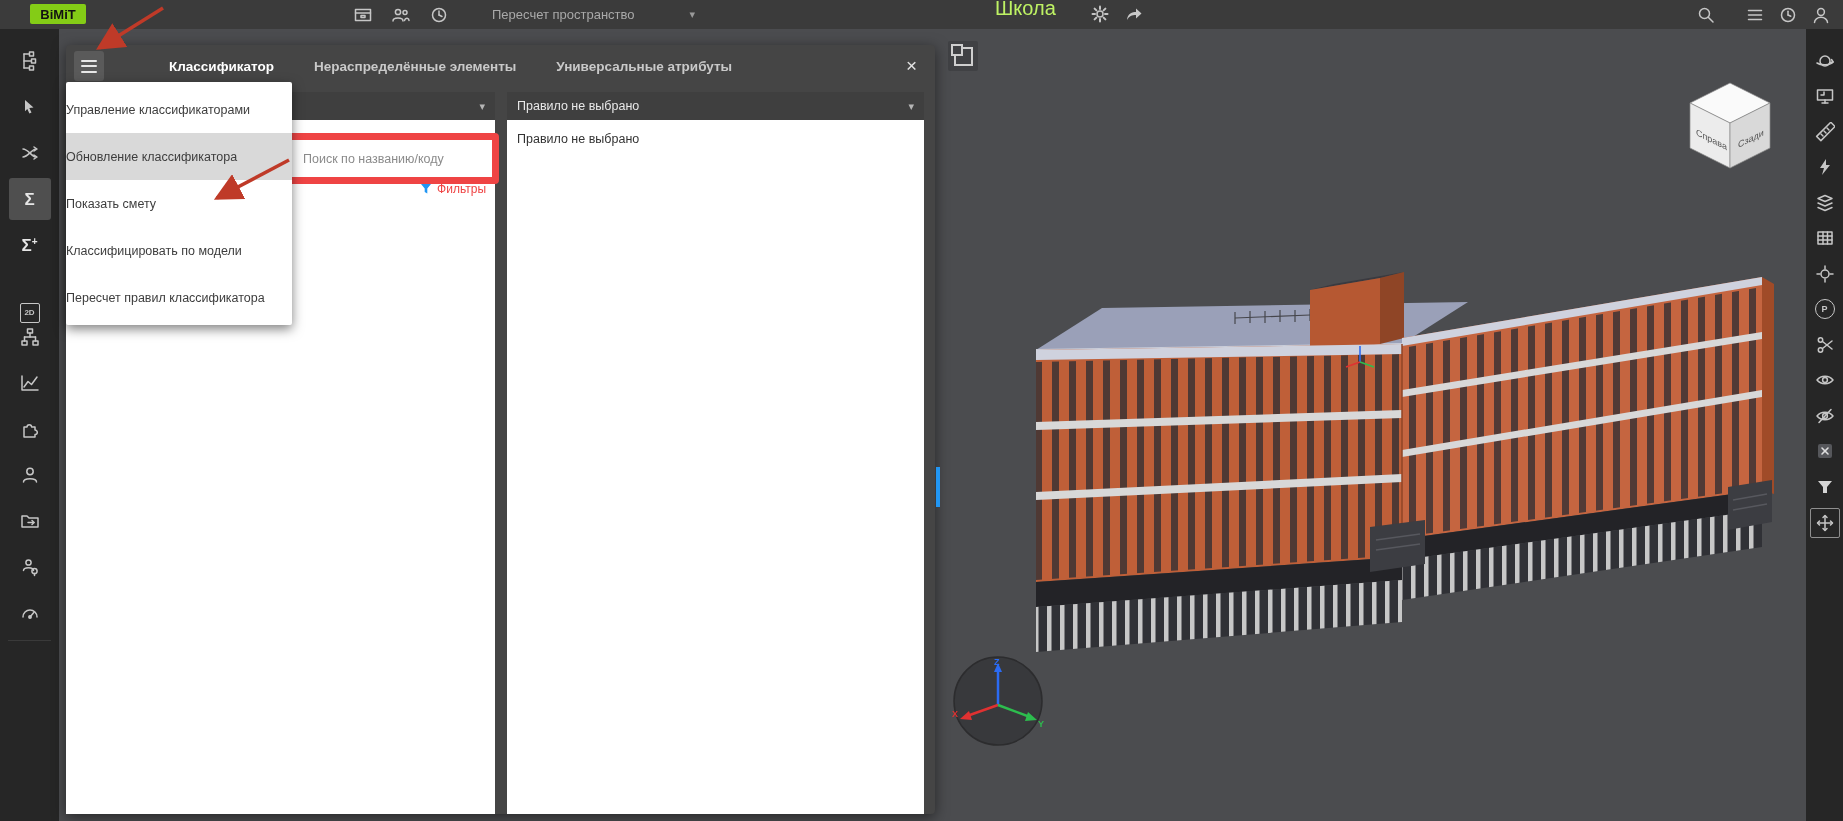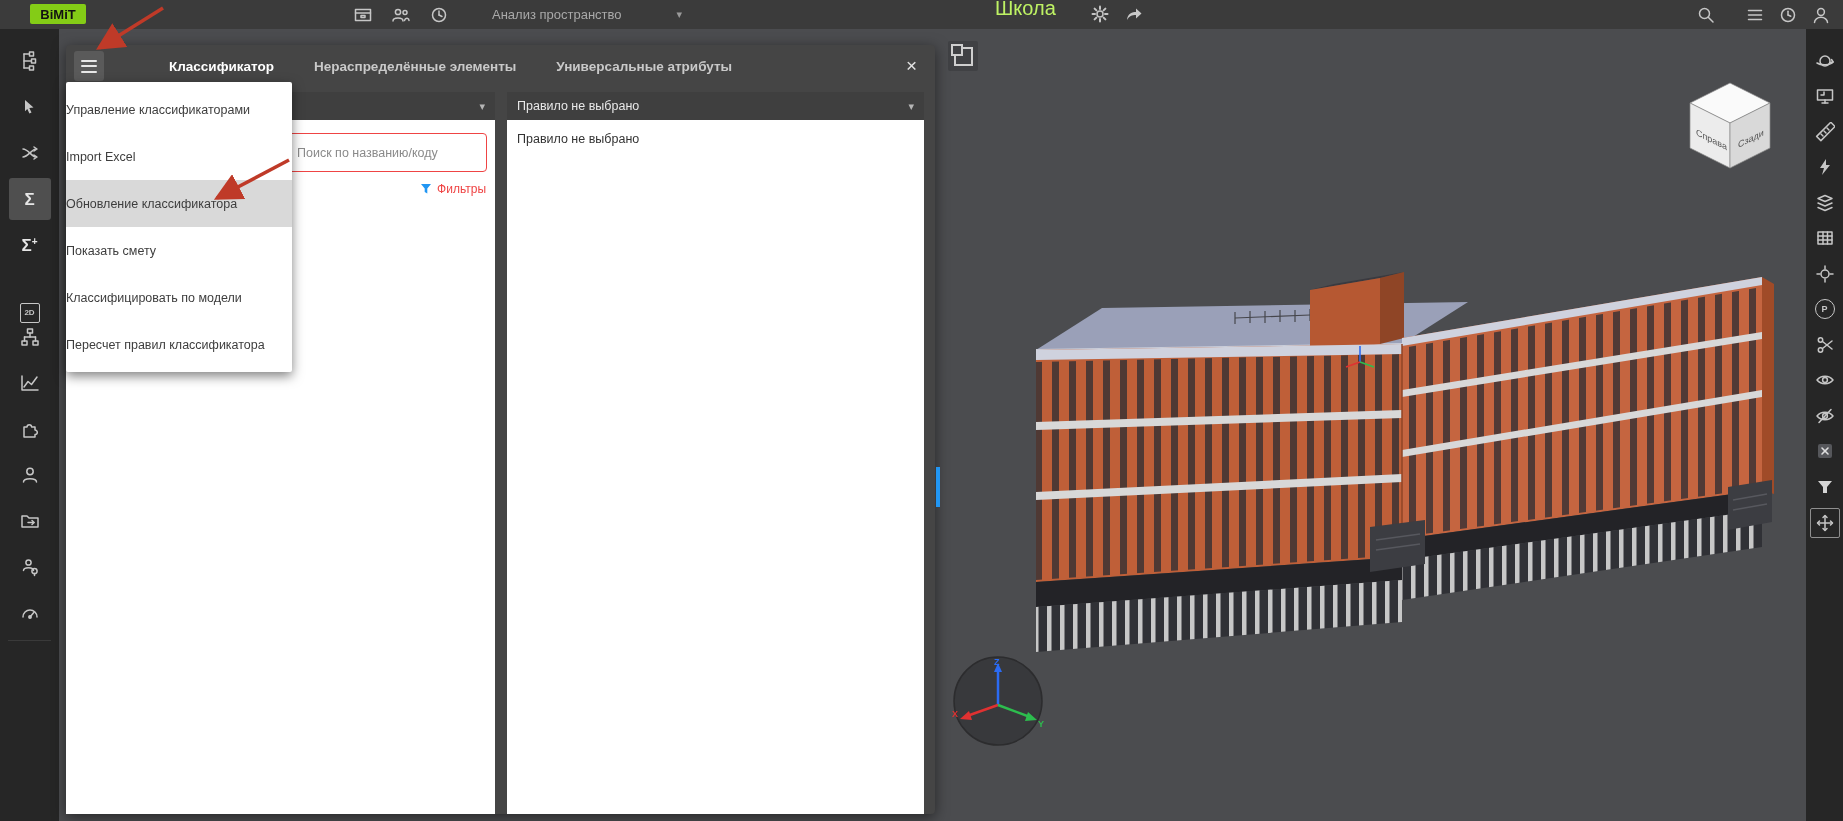--- a/index.html
+++ b/index.html
@@ -64,21 +64,21 @@
   .close-btn{position:absolute;right:18px;top:9px;font-size:19px;color:#e3e3e3;cursor:pointer;line-height:24px;}
 
   .subpanels{position:absolute;left:0;right:11px;top:47px;bottom:0;display:flex;gap:12px;}
   .subpanel{display:flex;flex-direction:column;min-width:0;}
   .subpanel.sp-left{width:429px;flex:none;}
   .subpanel.sp-right{flex:1;}
   .sp-header{height:28px;background:#3f3f3f;color:#e8e8e8;font-size:12.5px;display:flex;align-items:center;
              justify-content:space-between;padding:0 10px;cursor:pointer;}
   .sp-header .caret{color:#b5b5b5;font-size:11px;}
   .sp-body{flex:1;background:#ffffff;position:relative;}
-  .search-input{position:absolute;left:219px;top:13px;width:178px;height:37px;border:1px solid #ef4444;border-radius:4px;
+  .search-input{position:absolute;left:219px;top:13px;width:178px;height:37px;border:7px solid #ef4444;border-radius:4px;
                 padding:0 11px;font-size:12.5px;color:#444;outline:none;font-family:"Liberation Sans",sans-serif;}
   .search-input::placeholder{color:#8a8a8a;}
   .filters{position:absolute;right:9px;top:62px;display:flex;align-items:center;gap:5px;color:#ef4444;
            font-size:12px;cursor:pointer;}
   .rule-empty{position:absolute;left:10px;top:12px;font-size:12.5px;color:#333;}
 
   .panel-scroll{position:absolute;left:936px;top:467px;width:4px;height:40px;background:#2196f3;z-index:70;}
 
   
   .dropdown-menu{position:absolute;left:66px;top:82px;width:226px;background:#ffffff;z-index:80;
@@ -207,21 +207,21 @@
     <span class="tbi">
       <svg class="ic" width="20" height="20" viewBox="0 0 20 20">
           <circle cx="10" cy="10" r="6.5"></circle>
           <line x1="10" y1="10" x2="10" y2="6"></line>
           <line x1="10" y1="10" x2="13" y2="11.5"></line>
         </svg>
     </span>
   </div>
 
   <div class="workspace">
-    <span>Анализ пространство</span>
+    <span>Пересчет пространство</span>
     <span class="caret">▾</span>
   </div>
 
   <div class="proj-title">Школа</div>
 
   <div class="tb-mid-icons">
     <span class="tbi">
       <svg class="ic" width="20" height="20" viewBox="0 0 20 20">
           <circle cx="10" cy="10" r="3"></circle>
         <g stroke-width="2">
@@ -506,21 +506,20 @@
         <div class="rule-empty">Правило не выбрано</div>
       </div>
     </div>
   </div>
 </div>
 
 <div class="panel-scroll"></div>
 
 <div class="dropdown-menu">
   <div class="menu-item">Управление классификаторами</div>
-  <div class="menu-item">Import Excel</div>
   <div class="menu-item highlight">Обновление классификатора</div>
   <div class="menu-item">Показать смету</div>
   <div class="menu-item">Классифицировать по модели</div>
   <div class="menu-item">Пересчет правил классификатора</div>
 </div>
 
 <svg class="annotations" width="1843" height="821" viewBox="0 0 1843 821">
   <defs>
     <marker id="ah" markerWidth="9" markerHeight="8" refX="7" refY="4" orient="auto">
       <path d="M0,0 L8,4 L0,8 Z" fill="#bf3a28"></path>

